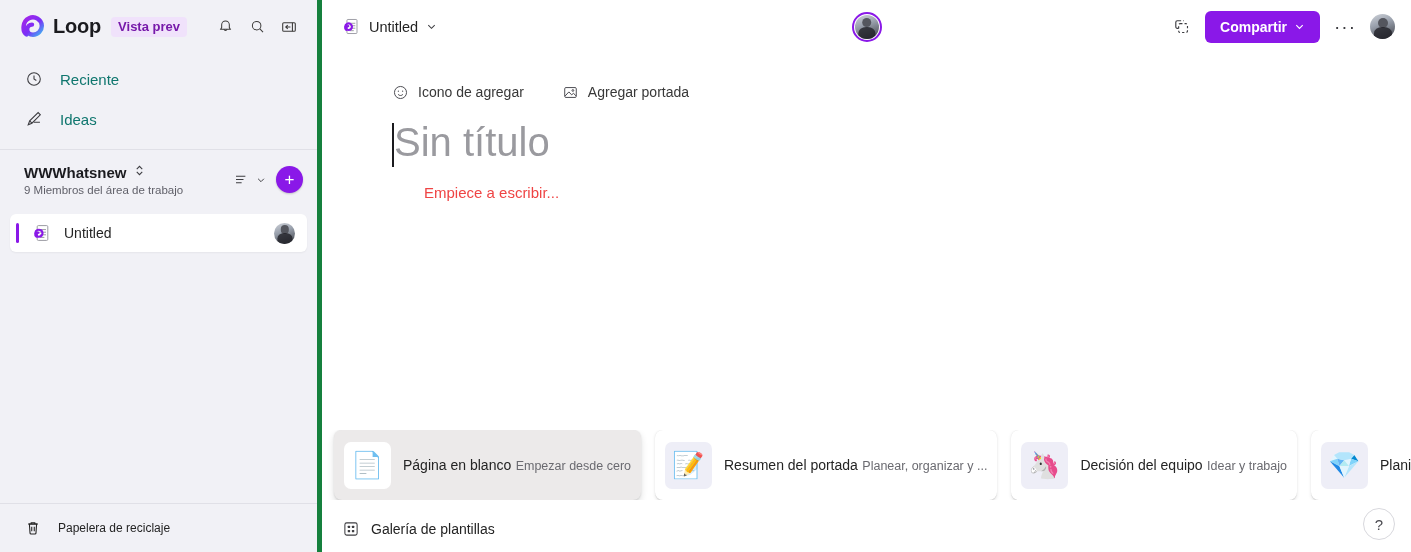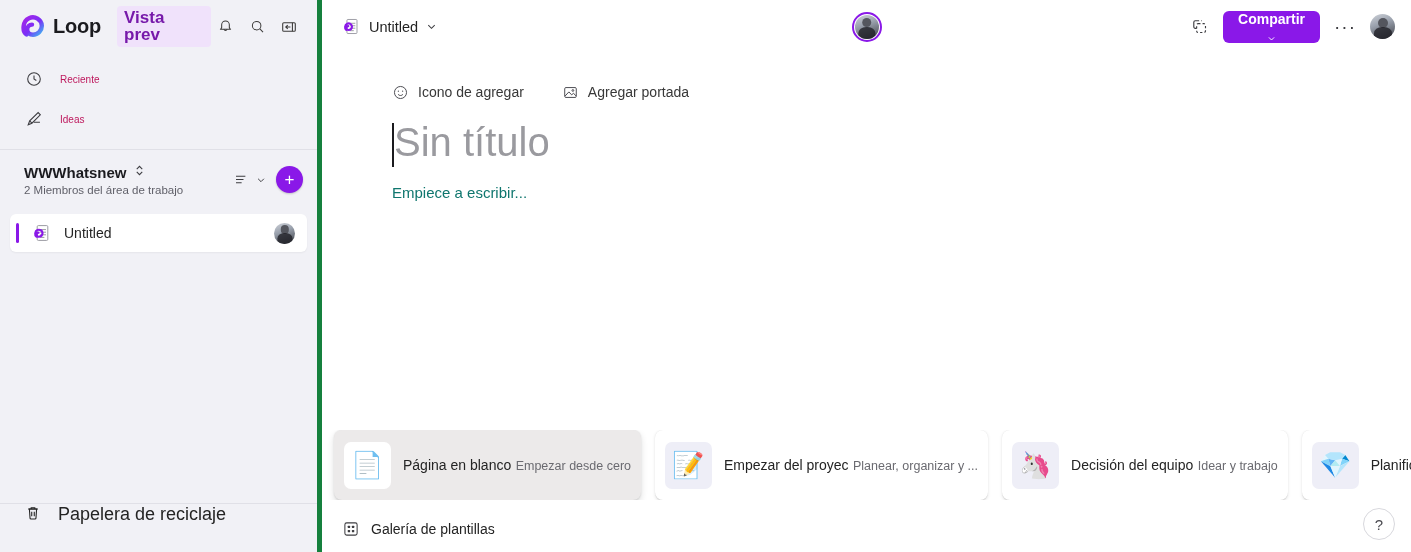--- a/index.html
+++ b/index.html
@@ -23,41 +23,41 @@
   .sb-top {
     height: 53px; display: flex; align-items: center;
     padding: 0 14px 0 20px; gap: 0;
   }
   .logo-mark { width: 25px; height: 25px; flex: 0 0 25px; position: relative; }
   .brand-name {
     font-size: 20px; font-weight: bold; color: #1b1b1f;
     margin-left: 8px; letter-spacing: -0.2px;
   }
   .preview-pill {
-    margin-left: 16px;
+    margin-left: 10px;
     background: #f0e2fb; color: #7719aa;
-    font-size: 17px; font-weight: bold;
+    font-size: 13px; font-weight: bold;
     padding: 3px 7px 4px; border-radius: 4px;
     line-height: 1;
   }
   .sb-top-icons { margin-left: auto; display: flex; align-items: center; gap: 4px; }
   .icon-btn {
     width: 28px; height: 28px; border-radius: 4px;
     display: flex; align-items: center; justify-content: center;
     color: #3b3a39; cursor: pointer; background: transparent; border: none;
   }
 
   .nav-section { padding: 6px 0 10px; }
   .nav-item {
     height: 40px; display: flex; align-items: center;
     padding: 0 16px 0 24px; gap: 16px; cursor: pointer;
     color: #242424; font-size: 14px;
   }
   .nav-item .nav-ic { width: 20px; height: 20px; display: flex; align-items: center; justify-content: center; color: #3c3c40; flex:0 0 20px;}
-  .nav-label { font-size: 10px; color: #be185d; text-align: center; }
+  .nav-label { font-size: 15px; color: #0f766e; text-align: center; }
 
   .divider { height: 1px; background: #e0e0e7; margin: 0; }
 
   .ws-header {
     padding: 14px 14px 10px 24px;
     display: flex; align-items: flex-start;
   }
   .ws-texts { display: flex; flex-direction: column; gap: 3px; }
   .ws-title-row { display: flex; align-items: flex-start; gap: 7px; cursor: pointer; }
   .ws-title { font-size: 15px; font-weight: bold; color: #1b1b1f; }
@@ -85,22 +85,22 @@
   .page-item .accent {
     position: absolute; left: 6px; top: 9px;
     width: 3px; height: 20px; border-radius: 2px; background: #8a18e8;
   }
   .page-ic { width: 20px; height: 20px; flex: 0 0 20px; margin-right: 12px; }
   .page-label { font-size: 14px; color: #242424; }
   .page-avatar { margin-left: auto; }
 
   .sb-bottom { margin-top: auto; }
   .trash-row {
-    height: 48px; display: flex; align-items: flex-start;
-    padding: 0 16px 0 24px; gap: 16px; cursor: pointer; font-size: 18px; color: #242424;
+    height: 48px; display: flex; align-items: center;
+    padding: 0 16px 0 24px; gap: 16px; cursor: pointer; font-size: 12px; color: #242424;
   }
 
   
   .main { flex: 1 1 auto; height: 552px; background: #fff; position: relative; display: flex; flex-direction: column; }
   .topbar {
     height: 53px; display: flex; align-items: center;
     padding: 0 16px 0 14px; position: relative;
   }
   .doc-chip { display: flex; align-items: center; gap: 8px; cursor: pointer; padding: 4px 6px; border-radius: 4px; }
   .doc-title { font-size: 14.5px; color: #242424; }
@@ -114,21 +114,20 @@
     display: flex; align-items: center; justify-content: center;
   }
   .topbar-right { margin-left: auto; display: flex; align-items: center; gap: 10px; }
   .share-btn {
     background: #8a18e8; color: #fff;
     border: none; border-radius: 6px;
     height: 32px; padding: 0 15px;
     font-size: 14px; font-weight: bold;
     display: flex; align-items: center; gap: 7px; cursor: pointer;
     font-family: "Liberation Sans", sans-serif;
-    flex-direction: column;
   }
   .more-btn { font-size: 19px; color: #3c3c40; letter-spacing: 1px; cursor: pointer; padding: 0 4px; line-height: 1;}
 
   .avatar {
     border-radius: 50%;
     background: linear-gradient(160deg,#cfd3da 0%, #9aa1ad 40%, #3b3d44 100%);
     overflow: hidden; position: relative; flex: none;
   }
   .avatar::after{
     content:""; position:absolute; left:50%; top:52%;
@@ -154,21 +153,21 @@
     margin-top: 14px;
     font-size: 40px; color: #9a9a9f;
     font-weight: normal; line-height: 1.18;
     display: flex; align-items: center;
     position: relative; padding-left: 2px;
   }
   .caret {
     position: absolute; left: 0; top: 4px;
     width: 1.6px; height: 44px; background: #1b1b1f;
   }
-  .doc-placeholder { margin-top: 18px; font-size: 15px; color: #0f766e; }
+  .doc-placeholder { margin-top: 18px; font-size: 15px; color: #ef4444; margin-left: 32px; }
 
   
   .templates {
     position: absolute; left: 0; right: 0; bottom: 52px;
     padding: 0 8px 0 12px;
     display: flex; gap: 14px; align-items: center;
     overflow: hidden;
   }
   .tpl-card {
     flex: 0 0 199px; height: 70px;
@@ -279,21 +278,21 @@
       <div class="ws-texts">
         <div class="ws-title-row">
           <span class="ws-title">WWWhatsnew</span>
           <span>
             <svg width="11" height="13" viewBox="0 0 12 14" fill="none" stroke="#3c3c40" stroke-width="1.15">
               <path d="M3 5.4 6 2.4l3 3"></path>
                 <path d="M3 8.6 6 11.6l3-3"></path>
             </svg>
           </span>
         </div>
-        <div class="ws-sub">2 Miembros del área de trabajo</div>
+        <div class="ws-sub">9 Miembros del área de trabajo</div>
       </div>
       <div class="ws-actions">
         <span class="sort-btn">
           <svg width="19" height="15" viewBox="0 0 20 16" fill="none" stroke="#3c3c40" stroke-width="1.15">
             <path d="M2 4.5h10M2 8h8M2 11.5h6"></path>
           </svg>
           <svg width="10" height="10" viewBox="0 0 12 12" fill="none" stroke="#3c3c40" stroke-width="1.15">
             <path d="M2.5 4.5 6 8l3.5-3.5"></path>
           </svg>
         </span>
@@ -413,21 +412,21 @@
       <div class="tpl-card hovered">
         <span class="tpl-tile">📄</span>
         <span class="tpl-texts">
           <span class="tpl-name">Página en blanco</span>
           <span class="tpl-desc">Empezar desde cero</span>
         </span>
       </div>
       <div class="tpl-card">
         <span class="tpl-tile">📝</span>
         <span class="tpl-texts">
-          <span class="tpl-name">Empezar del proyec</span>
+          <span class="tpl-name">Resumen del portada</span>
           <span class="tpl-desc">Planear, organizar y ...</span>
         </span>
       </div>
       <div class="tpl-card">
         <span class="tpl-tile">🦄</span>
         <span class="tpl-texts">
           <span class="tpl-name">Decisión del equipo</span>
           <span class="tpl-desc">Idear y trabajo</span>
         </span>
       </div>

